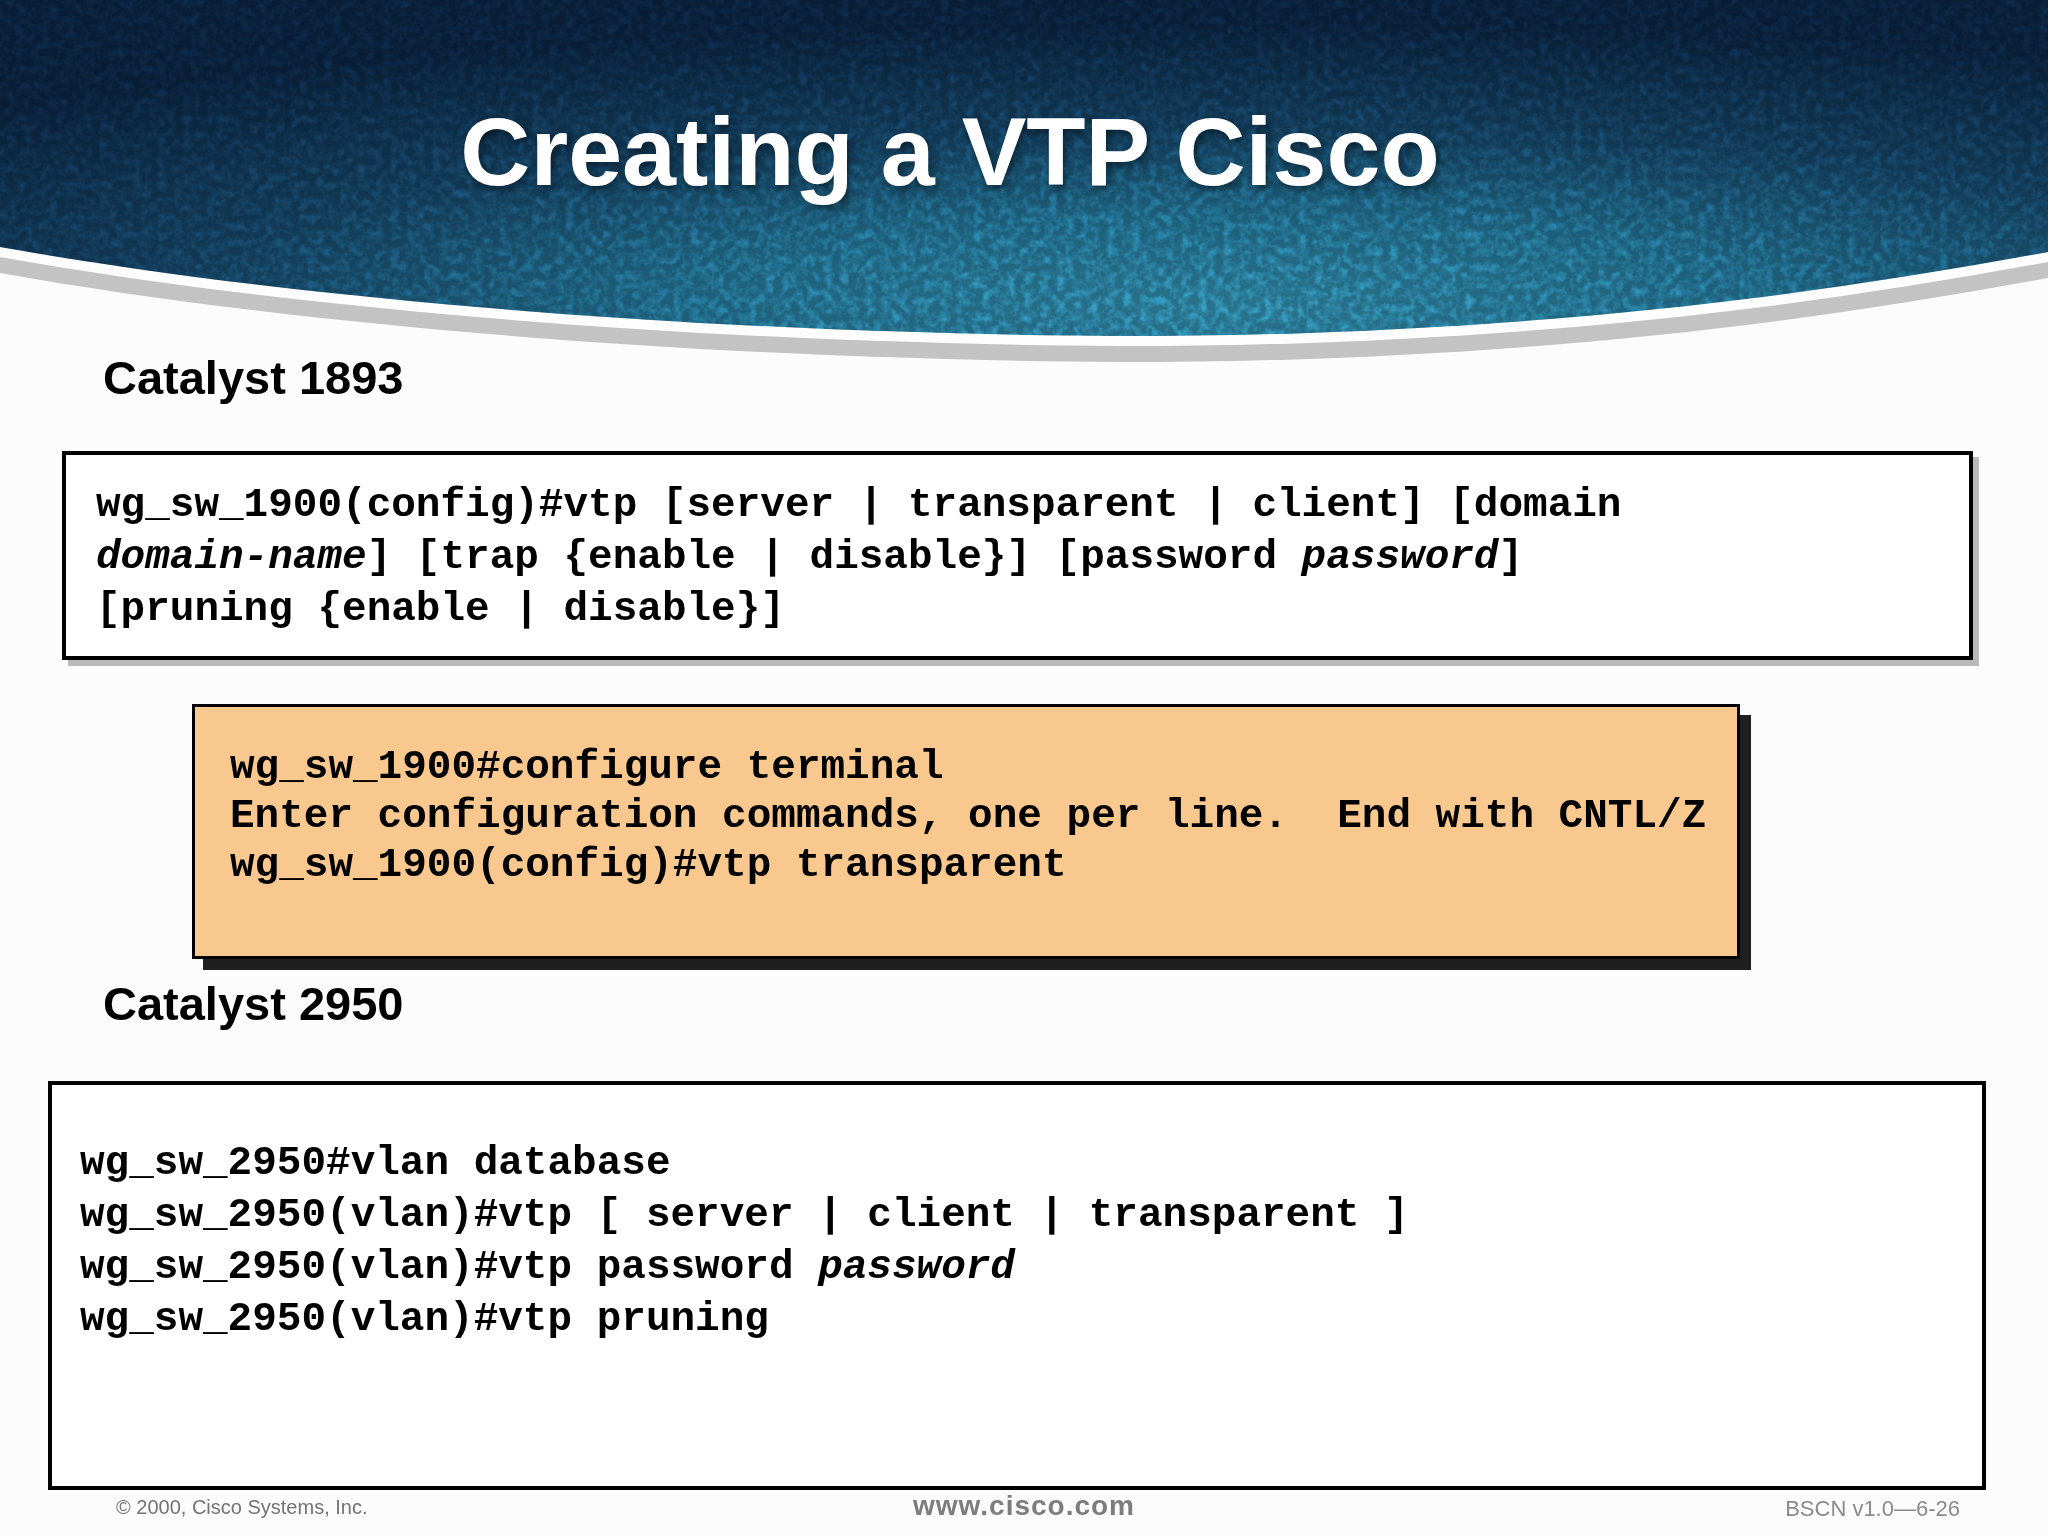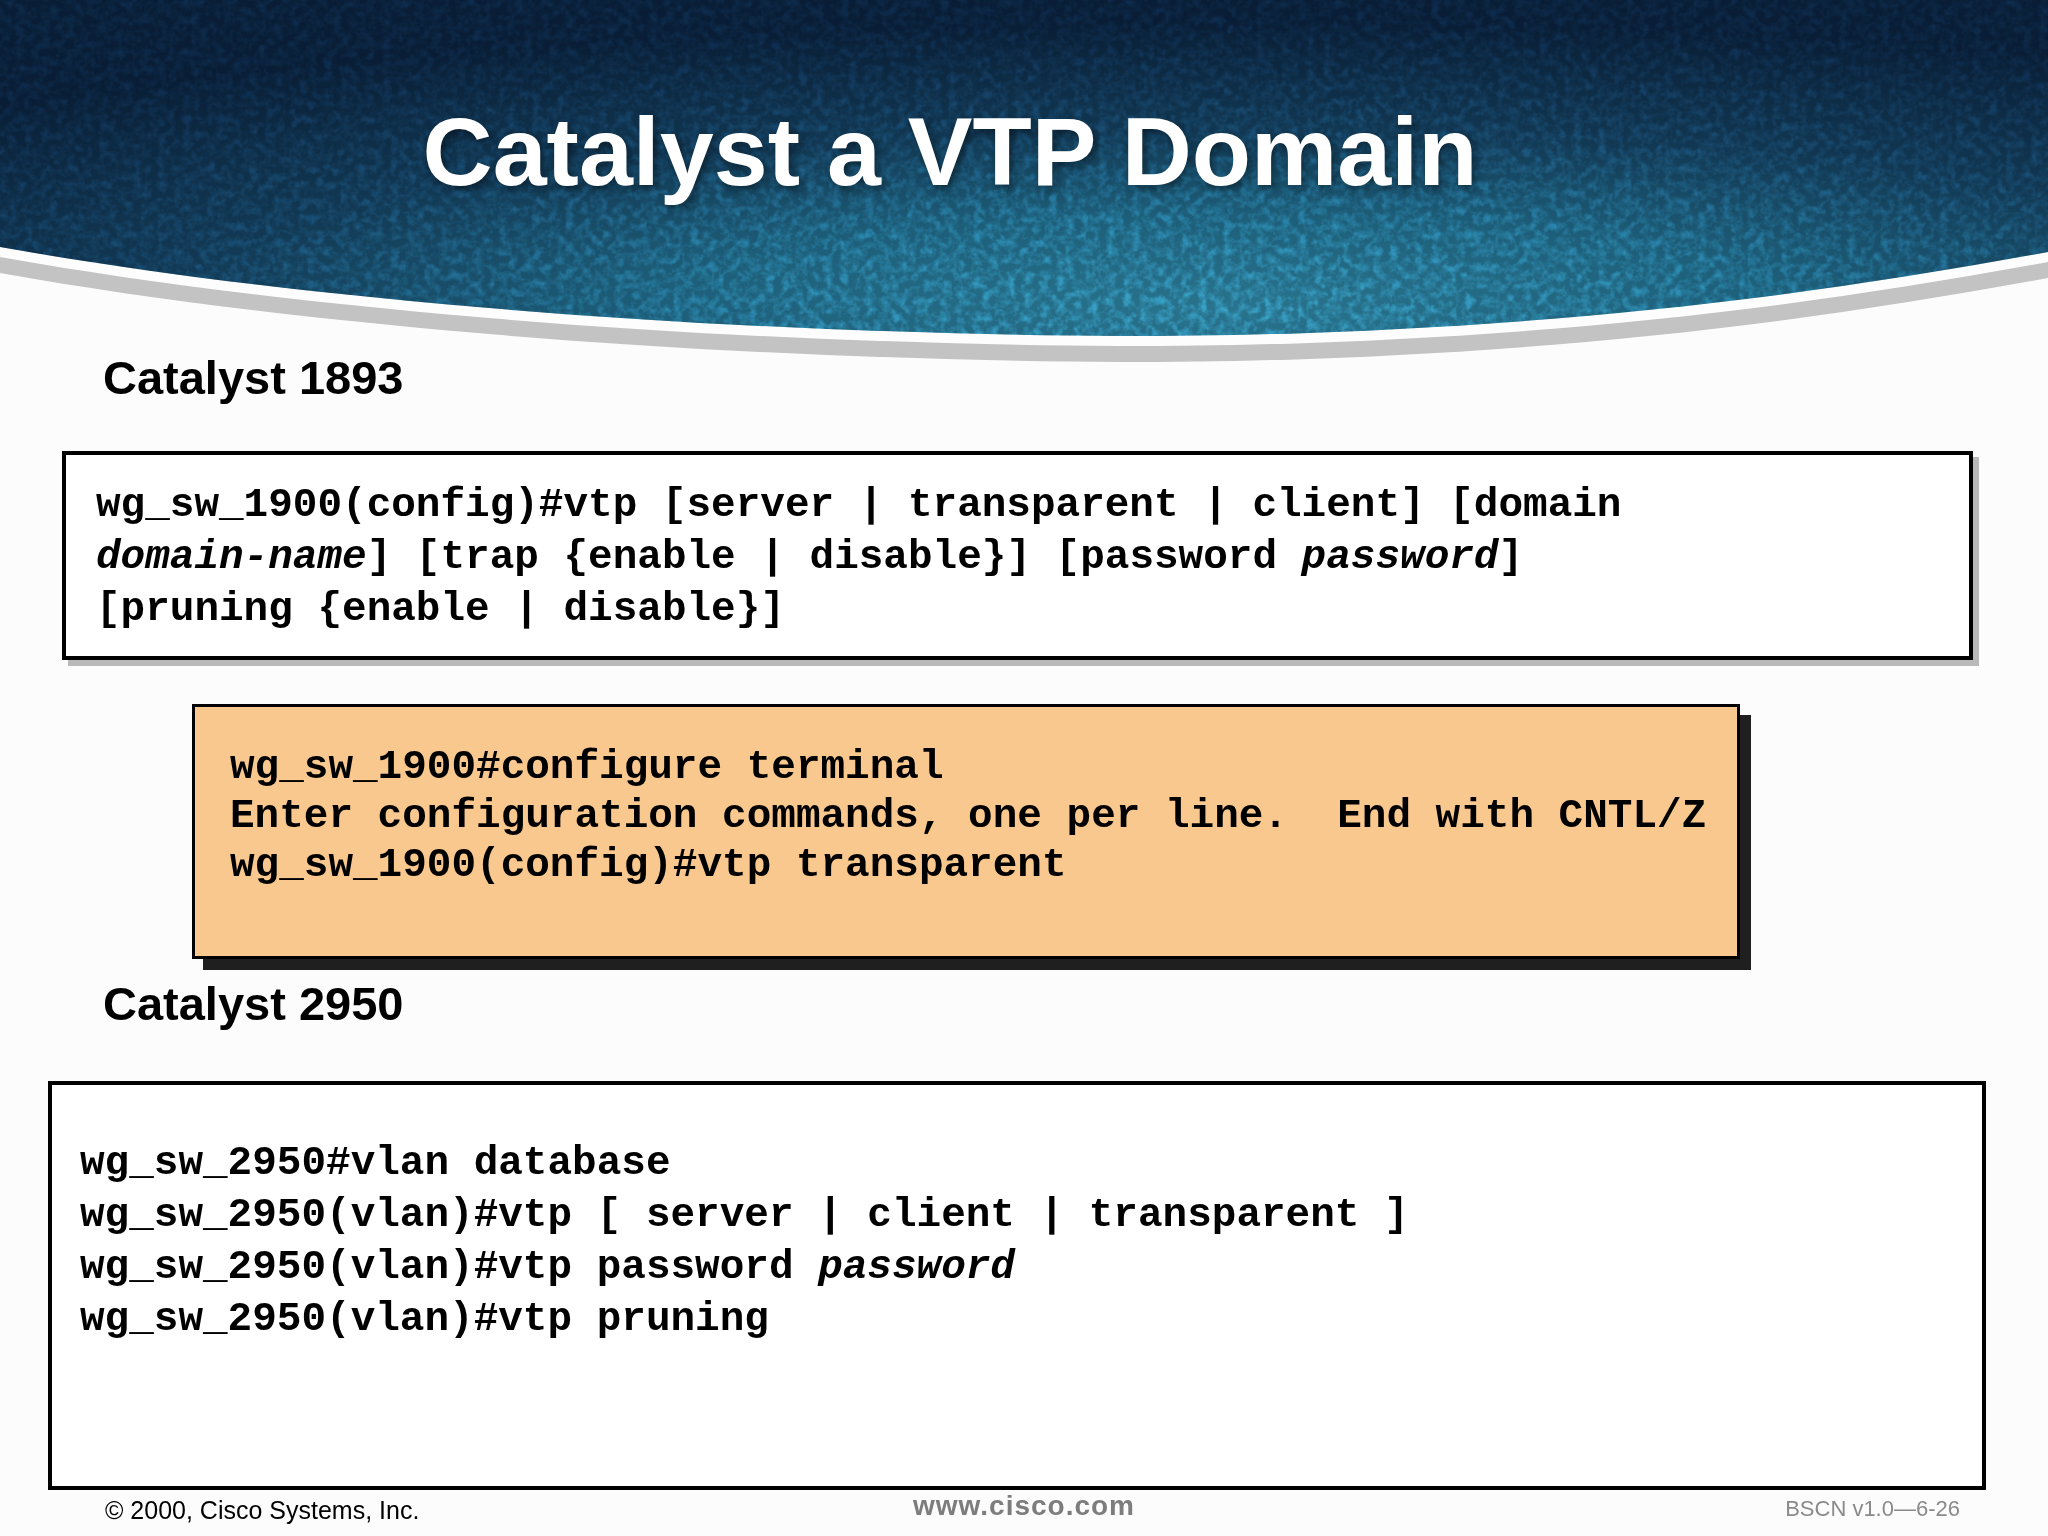--- a/index.html
+++ b/index.html
@@ -45,22 +45,22 @@
     background:#f9c88e;border:3px solid #000;
     box-shadow:11px 11px 0 #1f1f1f;
   }
   .output-box .code-line{line-height:49px;}
   .command-box{
     left:48px;top:1043px;width:1938px;height:409px;
     padding:52px 0 0 28px;
   }
   .footer{position:absolute;top:1490px;left:0;width:2048px;height:40px;}
   .footer .copyright{
-    position:absolute;left:105px;top:6px;
-    font-size:25px;color:#000000;
+    position:absolute;left:116px;top:6px;
+    font-size:20px;color:#737373;
   }
   .footer .website{
     position:absolute;left:0;top:0;width:2048px;text-align:center;
     font-size:28px;font-weight:bold;color:#7d7d7d;letter-spacing:1px;
   }
   .footer .docref{
     position:absolute;right:88px;top:6px;
     font-size:22px;color:#8a8a8a;
   }
 </style>
@@ -86,21 +86,21 @@
           <path d="M0,0 H2048 V252 C1750,308 1450,336 1120,336 C760,334 330,306 0,247 Z"></path>
         </clipPath>
       </defs>
       <path d="M0,0 H2048 V252 C1750,308 1450,336 1120,336 C760,334 330,306 0,247 Z" transform="translate(0,26)" fill="#c3c3c3"></path>
       <path d="M0,0 H2048 V252 C1750,308 1450,336 1120,336 C760,334 330,306 0,247 Z" transform="translate(0,10)" fill="#fdfdfd"></path>
       <path d="M0,0 H2048 V252 C1750,308 1450,336 1120,336 C760,334 330,306 0,247 Z" fill="url(#hgrad)"></path>
       <g clip-path="url(#hclip)">
         <rect width="2048" height="380" filter="url(#tex)" opacity="0.30"></rect>
       </g>
     </svg>
-    <h1 class="title">Catalyst a VTP Domain</h1>
+    <h1 class="title">Creating a VTP Cisco</h1>
   </div>
 
   <h2 class="section-heading heading-1900">Catalyst 1893</h2>
 
   <div class="box syntax-box">
       <div class="code-line"><span>wg_sw_1900(config)#vtp [server | transparent | client] [domain</span></div>
       <div class="code-line"><span class="ital">domain-name</span><span>] [trap {enable | disable}] [password </span><span class="ital">password</span><span>]</span></div>
       <div class="code-line"><span>[pruning {enable | disable}]</span></div>
     </div>
 

